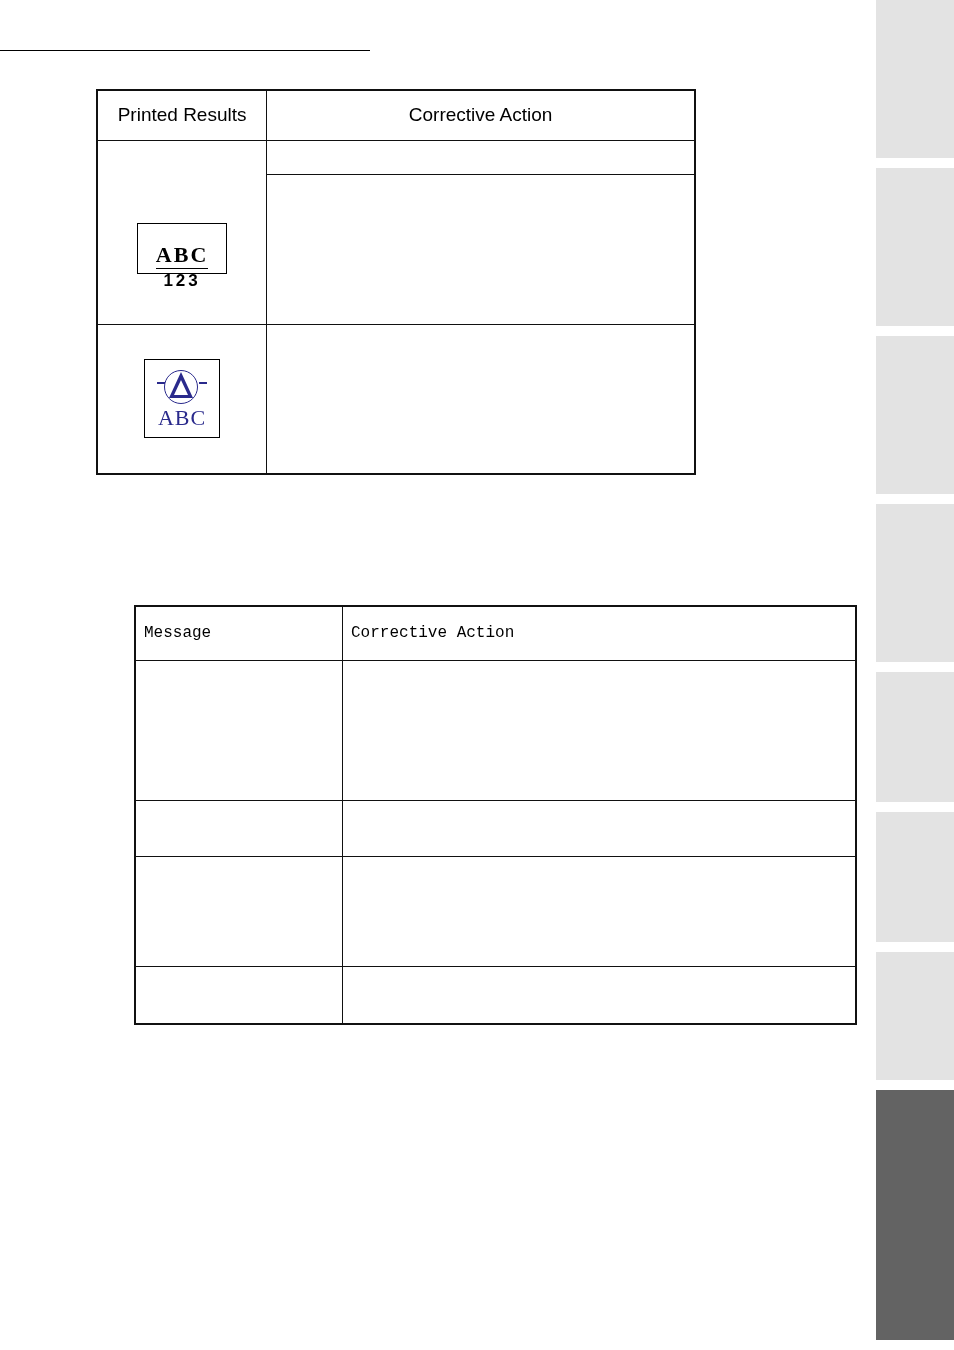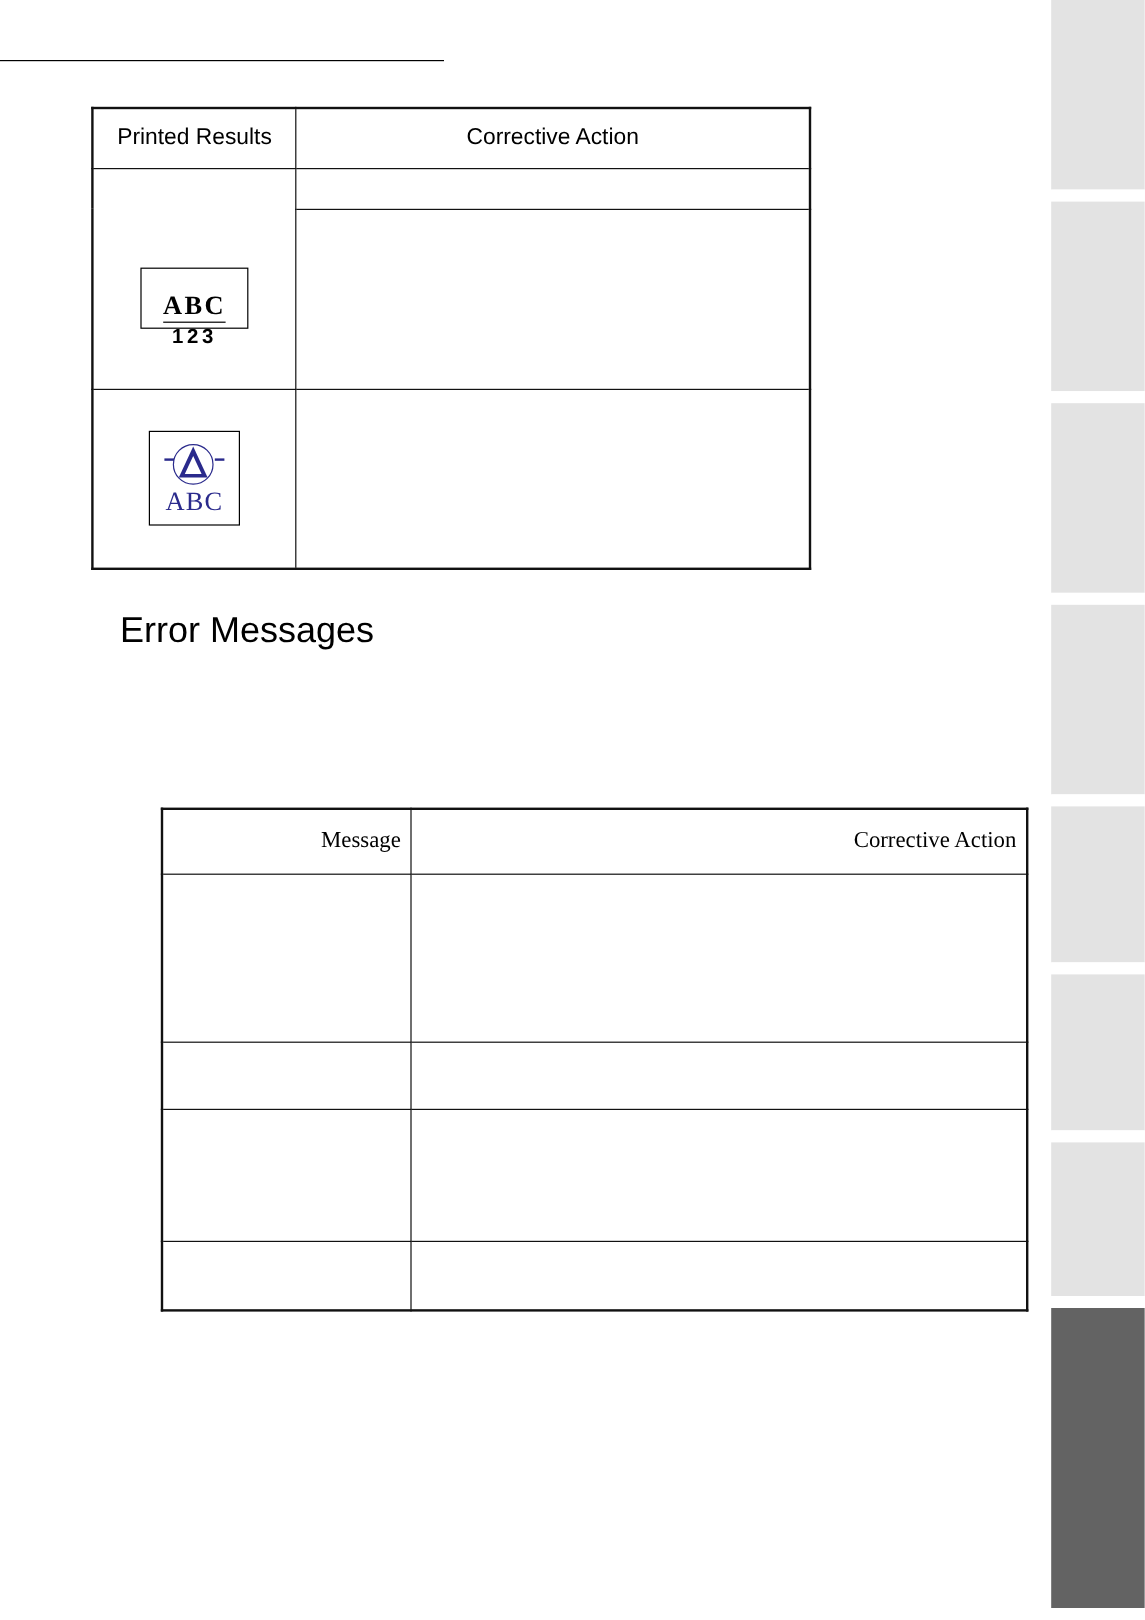--- a/index.html
+++ b/index.html
@@ -20,21 +20,21 @@
       padding: 30px 0 0 0;
     }
     .header-rule {
       border-bottom: 1.5px solid #000;
       width: 370px;
       margin-left: 0;
       margin-top: 20px;
     }
     .table1 {
       width: 600px;
-      margin-left: 76px;
+      margin-left: 96px;
       margin-top: 38px;
       border-collapse: collapse;
       border: 2px solid #111;
     }
     .table1 th, .table1 td {
       border: 1px solid #111;
       font-family: "Comic Sans MS", cursive, sans-serif;
       font-size: 19px;
       text-align: center;
       vertical-align: middle;
@@ -132,23 +132,23 @@
 
     .table2 {
       width: 723px;
       margin-left: 134px;
       margin-top: 130px;
       border-collapse: collapse;
       border: 2px solid #111;
     }
     .table2 th, .table2 td {
       border: 1px solid #111;
-      font-family: Liberation Serif, serif;
-      font-size: 19px;
-      text-align: right;
+      font-family: Liberation Mono, monospace;
+      font-size: 16px;
+      text-align: left;
       vertical-align: middle;
       padding: 10px 8px;
     }
     .table2 th { font-weight: normal; height: 54px; }
     .t2-col-left { width: 208px; }
     .t2-col-right { width: 515px; }
     .t2-r1 { height: 140px; }
     .t2-r2 { height: 56px; }
     .t2-r3 { height: 110px; }
     .t2-r4 { height: 58px; }
@@ -230,21 +230,20 @@
               </div>
               <div class="abc2">ABC</div>
             </div>
           </div>
         </td>
         <td></td>
       </tr>
     </tbody>
   </table>
 
-  <h2 class="section-heading">Error Messages</h2>
 
   <table class="table2">
     <colgroup>
       <col class="t2-col-left">
       <col class="t2-col-right">
     </colgroup>
     <thead>
       <tr>
         <th>Message</th>
         <th>Corrective Action</th>

